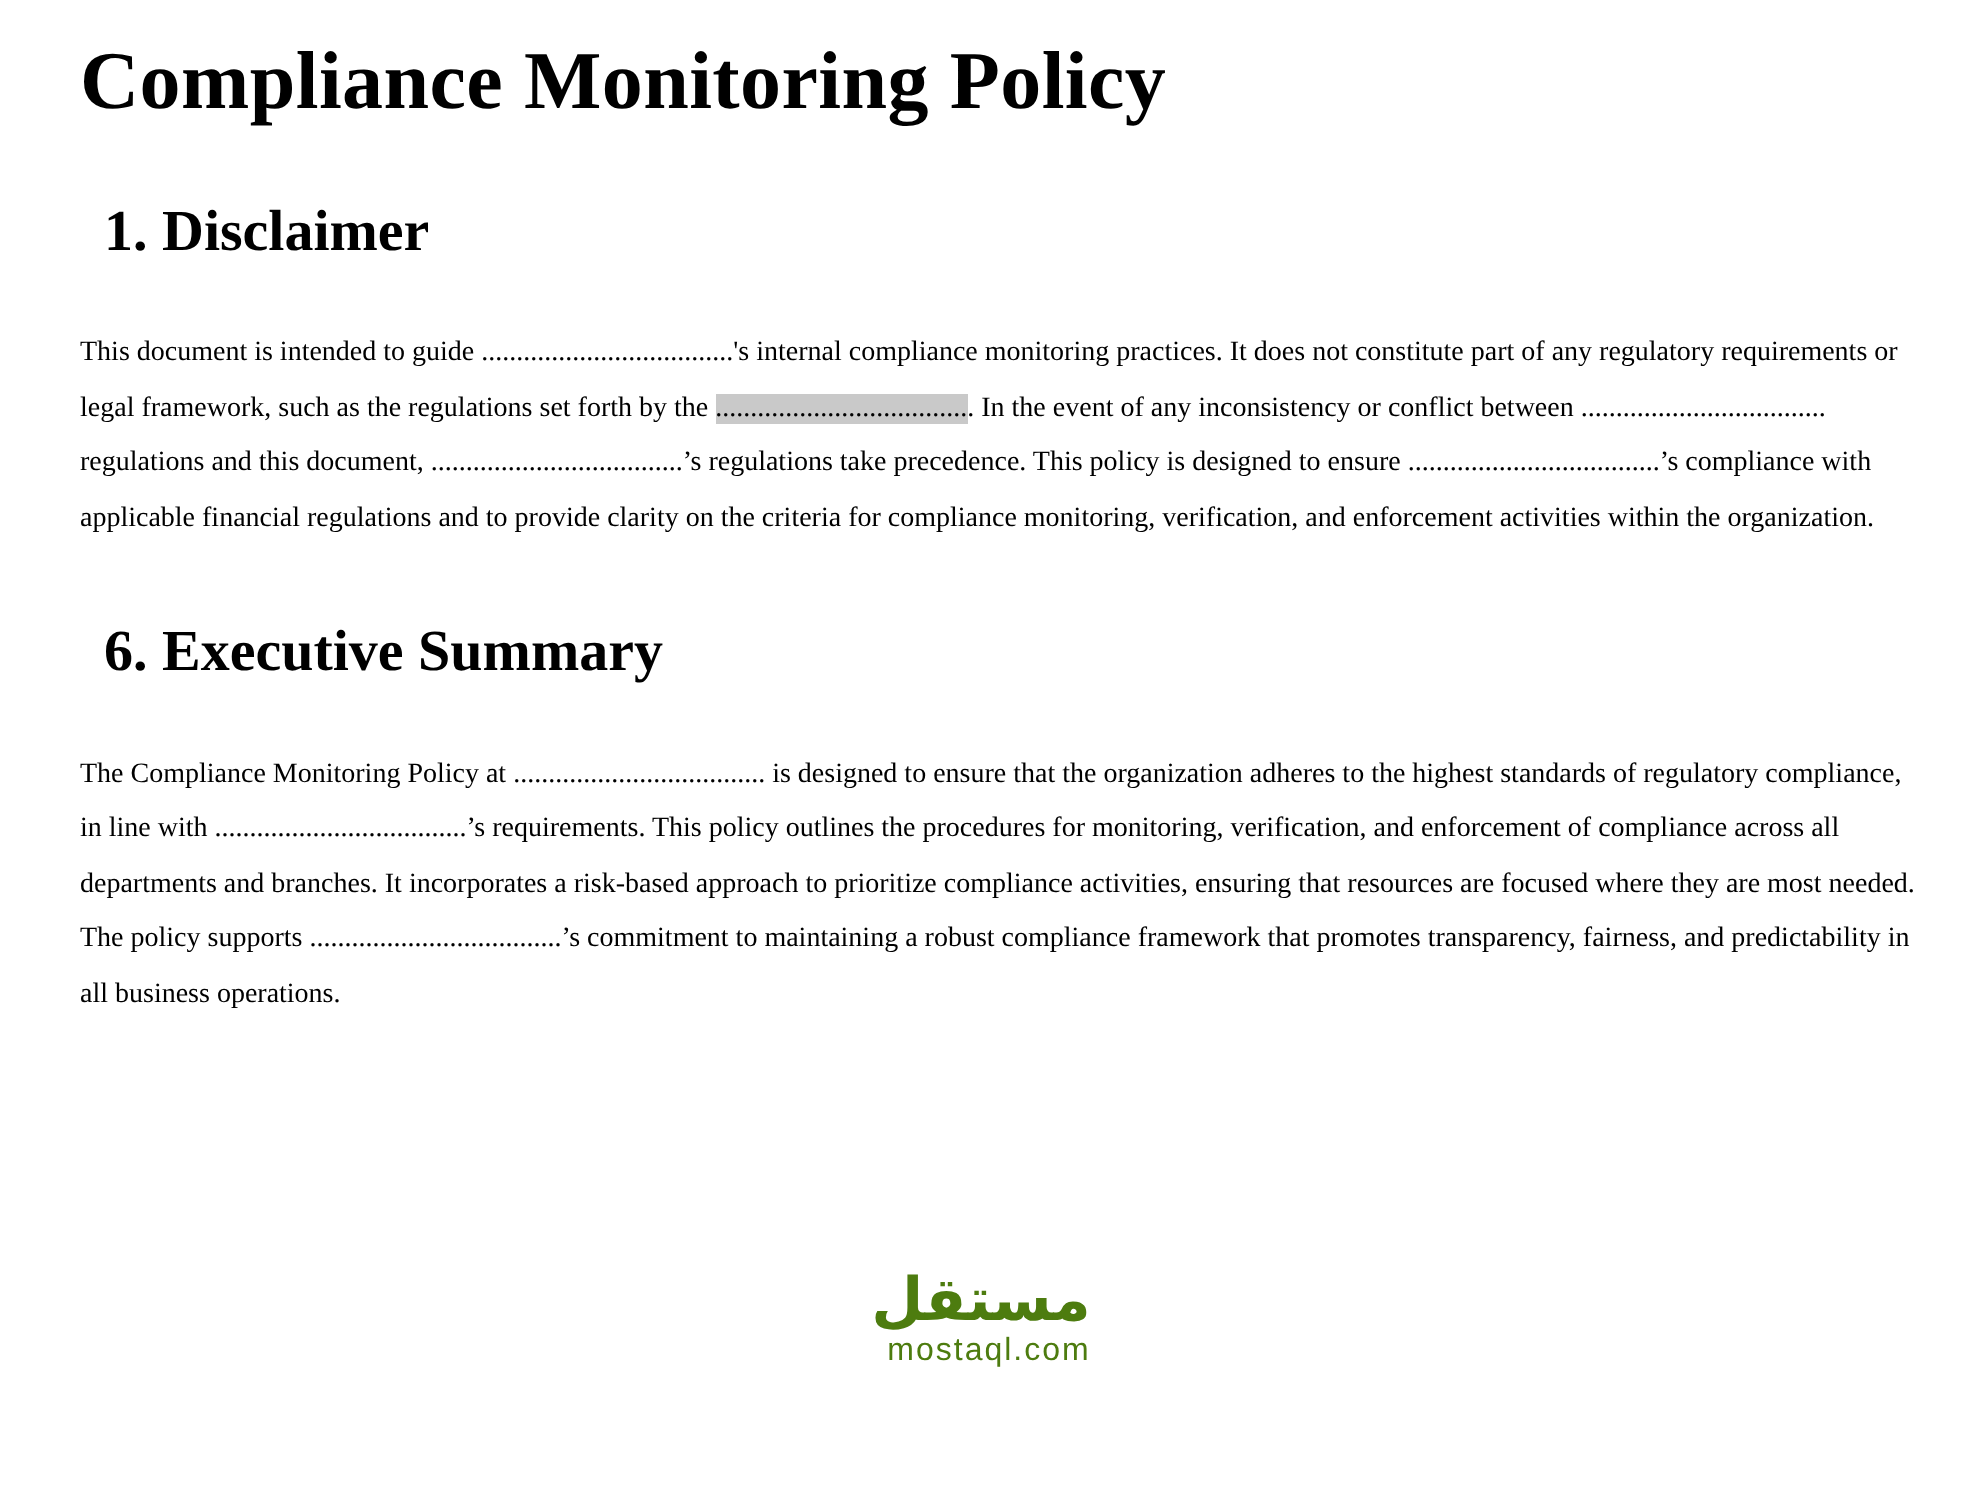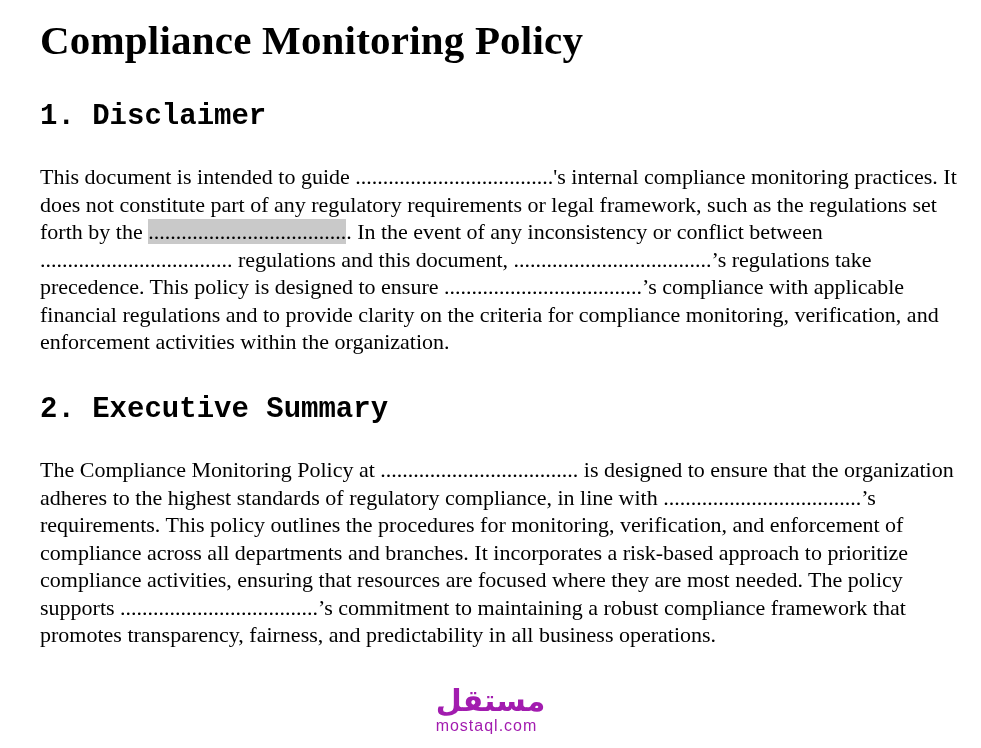--- a/index.html
+++ b/index.html
@@ -22,39 +22,38 @@
     font-size: 41px;
     line-height: 1.1;
     font-weight: 700;
     margin: 12px 0 0 0;
     letter-spacing: 0.2px;
   }
   h2.section-heading {
     font-size: 29px;
     line-height: 1.15;
     font-weight: 700;
-    margin: 37px 0 30px 0;
-    font-family: Liberation Mono, monospace;
+    margin: 37px 0 30px 12px;
   }
   p.body-paragraph {
-    font-size: 22px;
+    font-size: 14px;
     line-height: 27.5px;
     margin: 0;
     max-width: 930px;
   }
   .highlight {
     background: #c9c9c9;
   }
   .watermark {
     position: absolute;
     left: 50%;
-    top: 686px;
+    top: 636px;
     transform: translateX(-50%);
-    text-align: left;
-    color: #a21caf;
+    text-align: right;
+    color: #4d7c0f;
     user-select: none;
     pointer-events: none;
   }
   .wm-logo {
     font-family: "DejaVu Sans", sans-serif;
     font-size: 30px;
     font-weight: 700;
     line-height: 1.0;
   }
   .wm-url {
@@ -68,21 +67,21 @@
 <body>
 
 <div class="page">
 
   <h1 class="doc-title">Compliance Monitoring Policy</h1>
 
   <h2 class="section-heading">1. Disclaimer</h2>
 
   <p class="body-paragraph"><span>This document is intended to guide ....................................'s internal compliance monitoring practices. It does not constitute part of any regulatory requirements or legal framework, such as the regulations set forth by the </span><span class="highlight">....................................</span><span>. In the event of any inconsistency or conflict between ................................... regulations and this document, ....................................’s regulations take precedence. This policy is designed to ensure ....................................’s compliance with applicable financial regulations and to provide clarity on the criteria for compliance monitoring, verification, and enforcement activities within the organization.</span></p>
 
-  <h2 class="section-heading">2. Executive Summary</h2>
+  <h2 class="section-heading">6. Executive Summary</h2>
 
   <p class="body-paragraph">The Compliance Monitoring Policy at .................................... is designed to ensure that the organization adheres to the highest standards of regulatory compliance, in line with ....................................’s requirements. This policy outlines the procedures for monitoring, verification, and enforcement of compliance across all departments and branches. It incorporates a risk-based approach to prioritize compliance activities, ensuring that resources are focused where they are most needed. The policy supports ....................................’s commitment to maintaining a robust compliance framework that promotes transparency, fairness, and predictability in all business operations.</p>
 
 
 </div>
 
 <div class="watermark">
   <div class="wm-logo">مستقل</div>
   <div class="wm-url">mostaql.com</div>
 </div>

